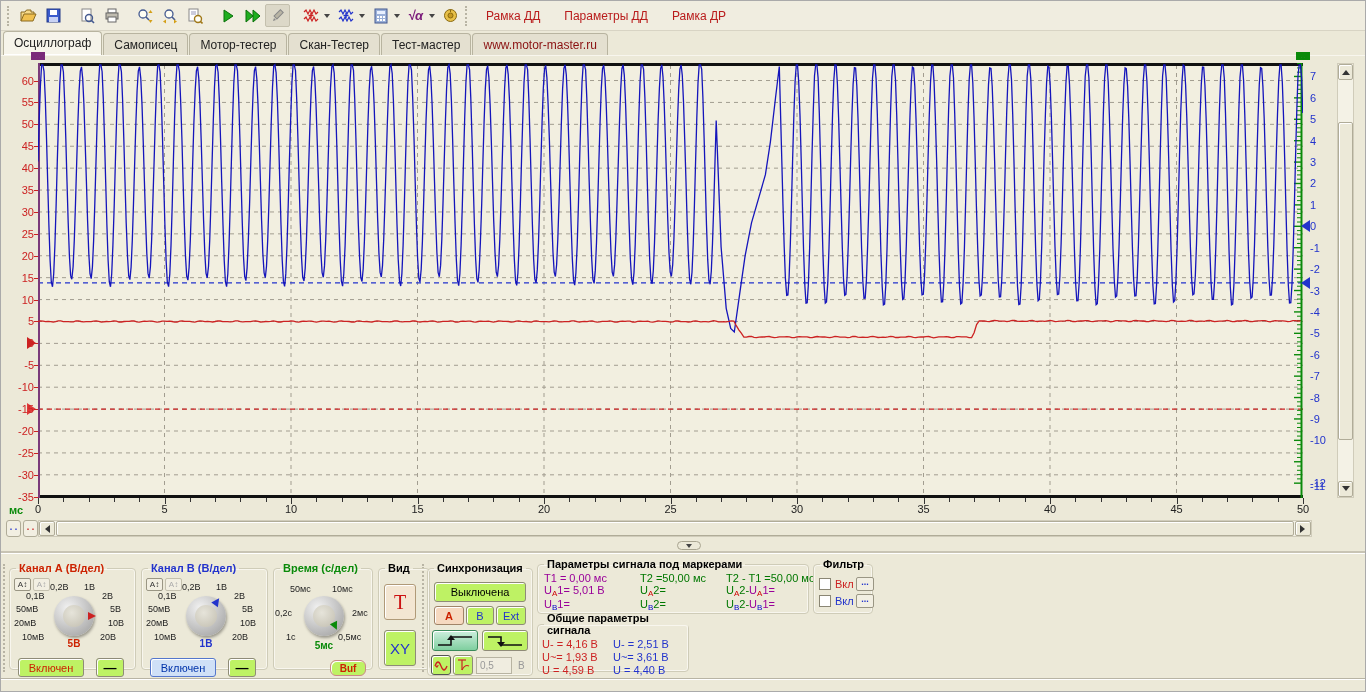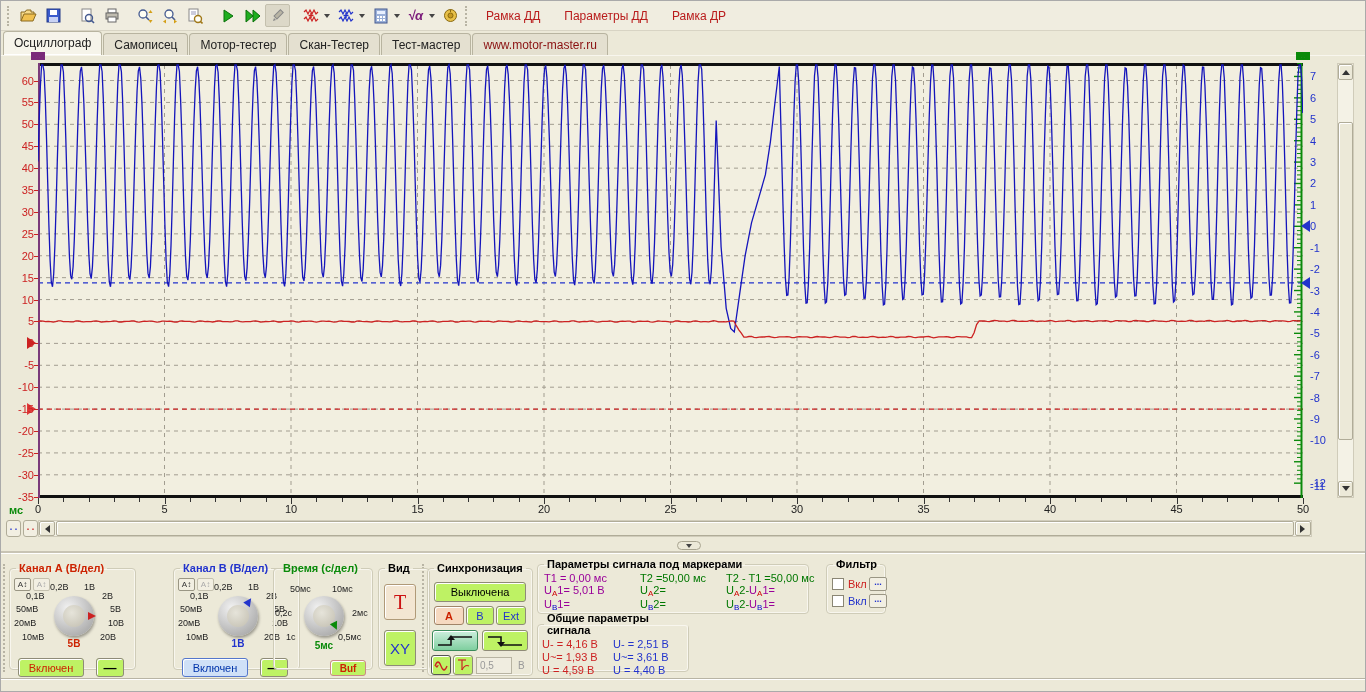--- a/index.html
+++ b/index.html
@@ -539,21 +539,21 @@
         <span class="kl" style="left:98px;top:44px;">10В</span>
         <span class="kl" style="left:90px;top:58px;">20В</span>
         <div class="knob" style="left:44px;top:22px;"></div>
         <div class="ptr" style="left:78px;top:38px;border-left:8px solid #cc2222;"></div>
         <div class="sel" style="left:42px;top:64px;width:44px;color:#cc2200;">5В</div>
         <div class="btn onA" style="left:8px;top:84px;width:66px;height:19px;">Включен</div>
         <div class="btn minus" style="left:86px;top:84px;width:28px;height:19px;">—</div>
       </div>
     </fieldset>
 
-    <fieldset style="left:140px;top:8px;width:127px;height:108px;margin-left:32px;">
+    <fieldset style="left:140px;top:8px;width:127px;height:108px;">
       <legend style="color:#2233cc;">Канал В (В/дел)</legend>
       <div class="fb">
         <div class="abtn" style="left:4px;top:4px;">A↕</div>
         <div class="abtn dis" style="left:23px;top:4px;">A↕</div>
         <span class="kl" style="left:12px;top:58px;">10мВ</span>
         <span class="kl" style="left:4px;top:44px;">20мВ</span>
         <span class="kl" style="left:6px;top:30px;">50мВ</span>
         <span class="kl" style="left:16px;top:17px;">0,1В</span>
         <span class="kl" style="left:40px;top:8px;">0,2В</span>
         <span class="kl" style="left:74px;top:8px;">1В</span>
@@ -574,21 +574,21 @@
       <div class="fb">
         <span class="kl" style="left:16px;top:10px;">50мс</span>
         <span class="kl" style="left:58px;top:10px;">10мс</span>
         <span class="kl" style="left:1px;top:34px;">0,2с</span>
         <span class="kl" style="left:78px;top:34px;">2мс</span>
         <span class="kl" style="left:12px;top:58px;">1с</span>
         <span class="kl" style="left:64px;top:58px;">0,5мс</span>
         <div class="knob" style="left:30px;top:22px;"></div>
         <div class="ptr" style="left:56px;top:50px;border-left:8px solid #0a8a0a;transform:rotate(65deg);"></div>
         <div class="sel" style="left:28px;top:66px;width:44px;color:#0a8a0a;">5мс</div>
-        <div class="btn buf" style="left:56px;top:86px;width:36px;height:16px;">Buf</div>
+        <div class="btn buf" style="left:56px;top:86px;width:36px;height:16px;border-radius:6px;">Buf</div>
       </div>
     </fieldset>
 
     <fieldset style="left:377px;top:8px;width:52px;height:108px;">
       <legend>Вид</legend>
       <div class="fb">
         <div class="btn tbig" style="left:5px;top:10px;width:32px;height:36px;">T</div>
         <div class="btn xy" style="left:5px;top:56px;width:32px;height:36px;">XY</div>
       </div>
     </fieldset>
@@ -639,21 +639,21 @@
           <div class="mcell"><span style="color: rgb(0, 119, 0);">T2 - T1 =50,00 мс</span></div>
           <div class="mcell"><span style="color: rgb(153, 0, 153);">U</span><span class="sub" style="color: rgb(204, 0, 0);">А</span><span style="color: rgb(153, 0, 153);">1= 5,01 В</span></div>
           <div class="mcell"><span style="color: rgb(0, 119, 0);">U</span><span class="sub" style="color: rgb(204, 0, 0);">А</span><span style="color: rgb(0, 119, 0);">2=</span></div>
           <div class="mcell"><span style="color: rgb(0, 119, 0);">U</span><span class="sub" style="color: rgb(204, 0, 0);">А</span><span style="color: rgb(0, 119, 0);">2-</span><span style="color: rgb(153, 0, 153);">U</span><span class="sub" style="color: rgb(204, 0, 0);">А</span><span style="color: rgb(153, 0, 153);">1=</span></div>
           <div class="mcell"><span style="color: rgb(153, 0, 153);">U</span><span class="sub" style="color: rgb(0, 0, 204);">В</span><span style="color: rgb(153, 0, 153);">1=</span></div>
           <div class="mcell"><span style="color: rgb(0, 119, 0);">U</span><span class="sub" style="color: rgb(0, 0, 204);">В</span><span style="color: rgb(0, 119, 0);">2=</span></div>
           <div class="mcell"><span style="color: rgb(0, 119, 0);">U</span><span class="sub" style="color: rgb(0, 0, 204);">В</span><span style="color: rgb(0, 119, 0);">2-</span><span style="color: rgb(153, 0, 153);">U</span><span class="sub" style="color: rgb(0, 0, 204);">В</span><span style="color: rgb(153, 0, 153);">1=</span></div>
         </div>
     </fieldset>
 
-    <fieldset style="left:812px;top:4px;width:60px;height:56px;margin-left:13px;">
+    <fieldset style="left:812px;top:4px;width:60px;height:56px;">
       <legend>Фильтр</legend>
       <div class="fb">
         <div class="cb" style="left:5px;top:8px;"></div>
         <span class="fl" style="left:21px;top:8px;color:#cc2222;">Вкл</span>
         <div class="dots" style="left:42px;top:7px;">...</div>
         <div class="cb" style="left:5px;top:25px;"></div>
         <span class="fl" style="left:21px;top:25px;color:#2233cc;">Вкл</span>
         <div class="dots" style="left:42px;top:24px;">...</div>
       </div>
     </fieldset>

